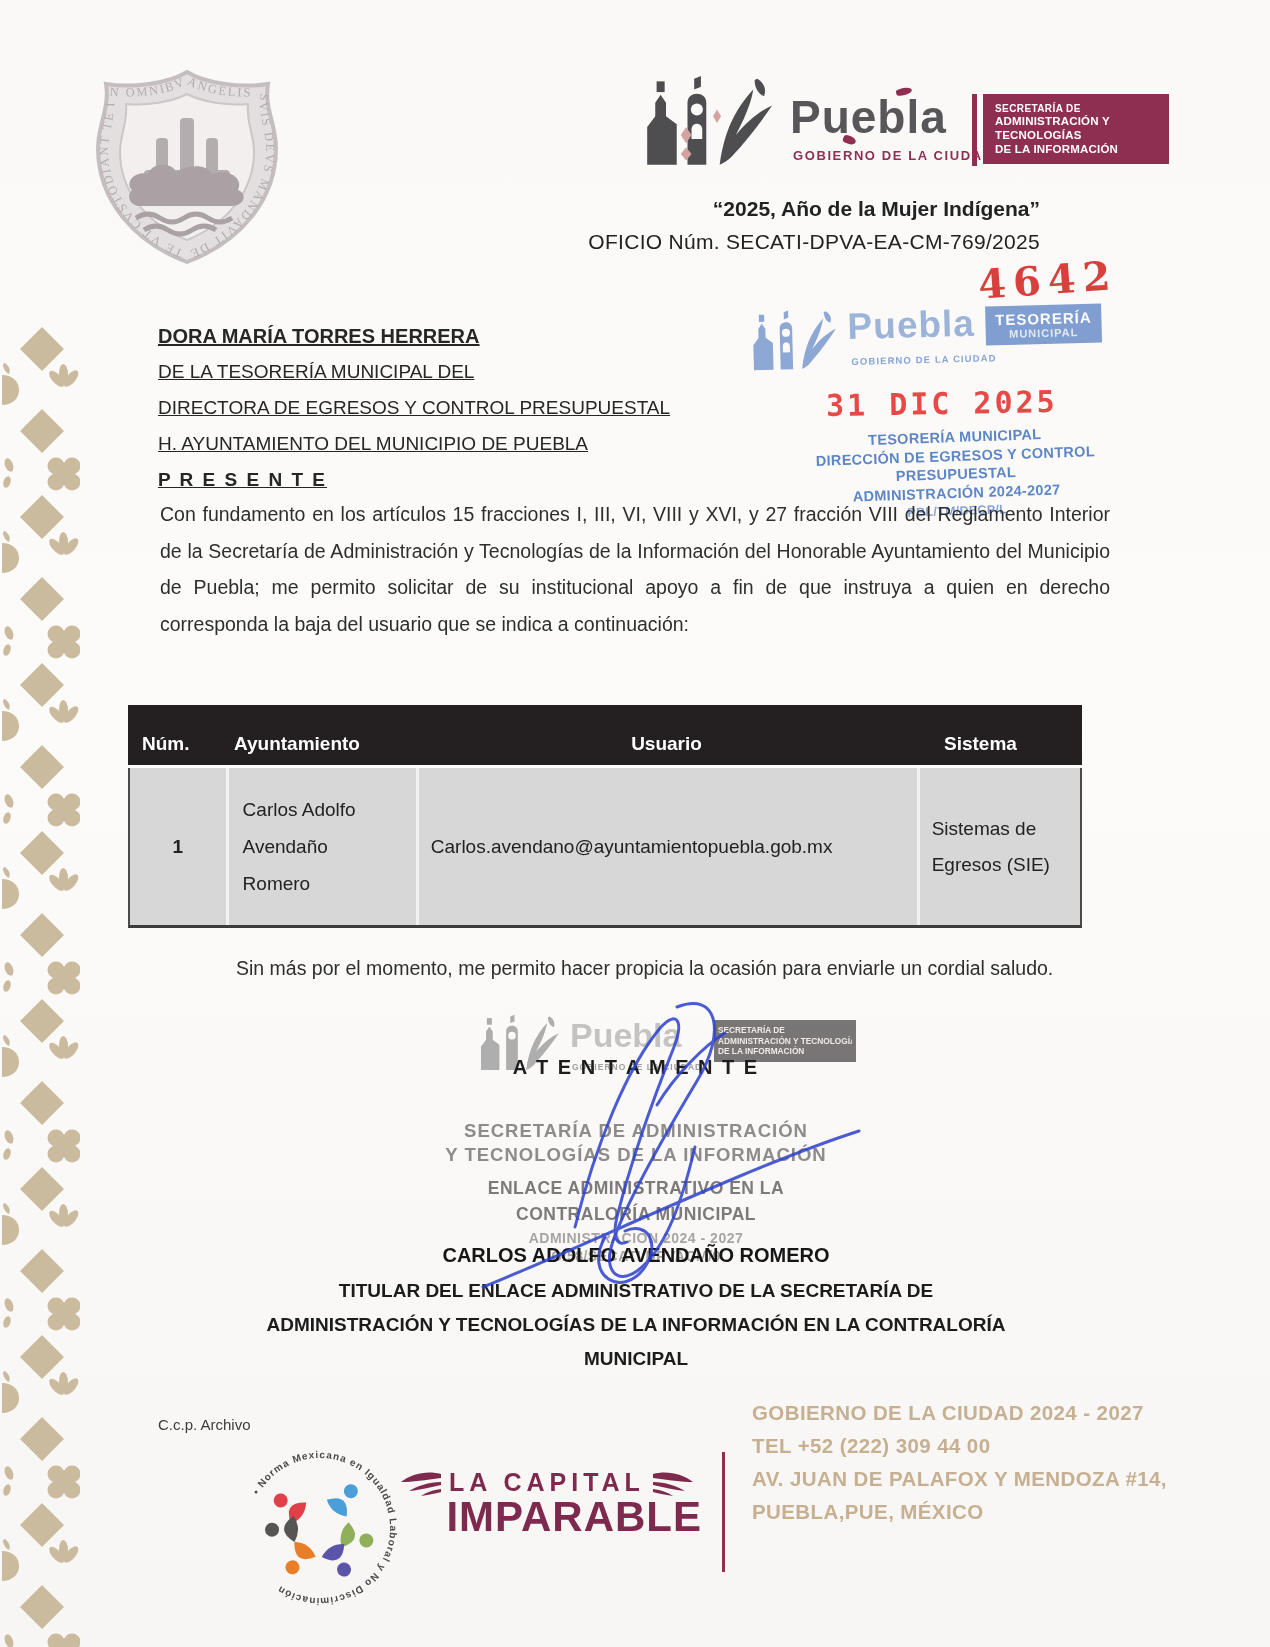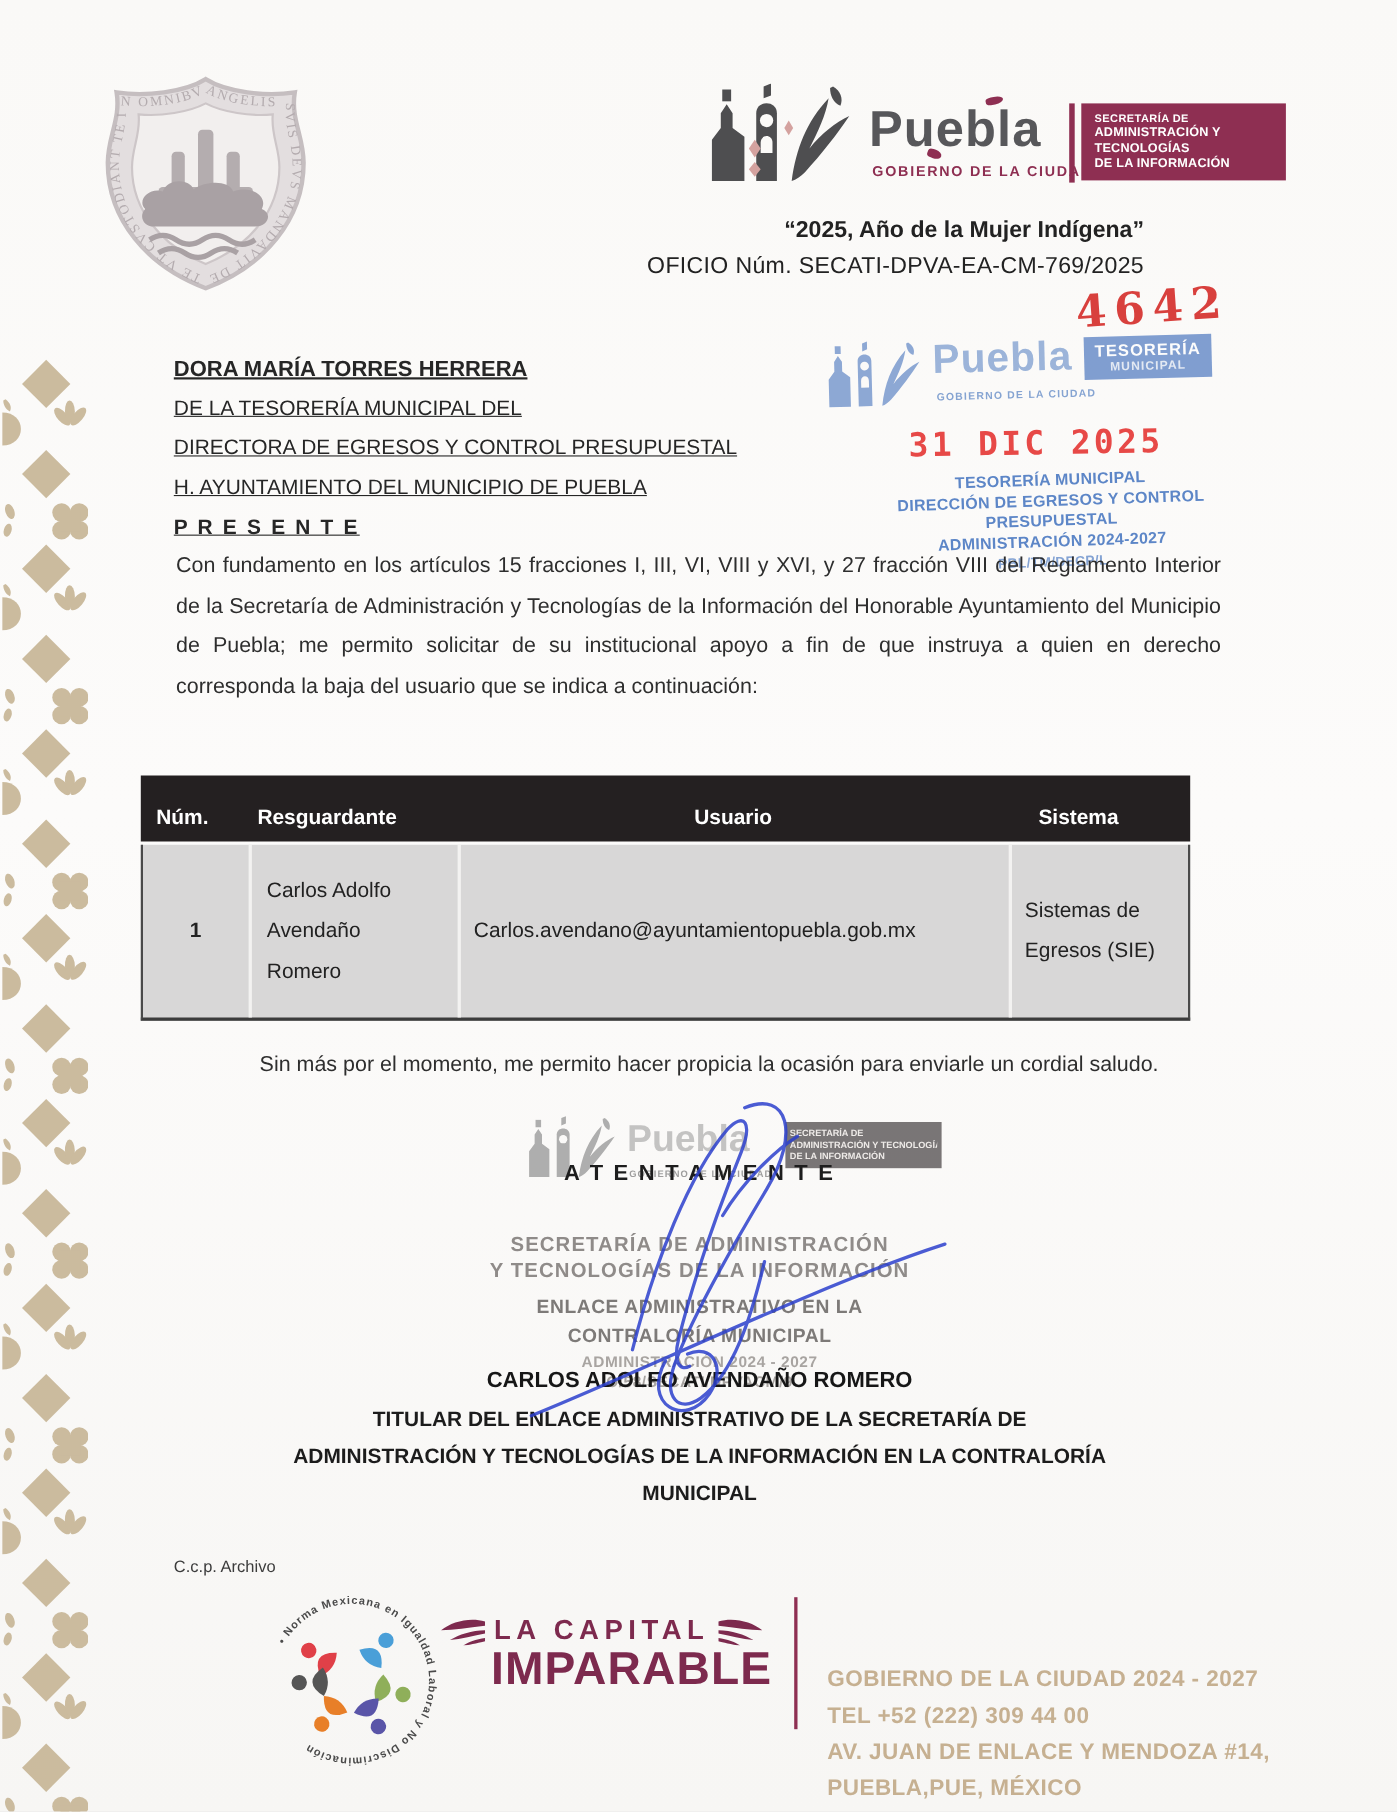--- a/index.html
+++ b/index.html
@@ -220,21 +220,21 @@
     <div>DIRECTORA DE EGRESOS Y CONTROL PRESUPUESTAL</div>
     <div>H. AYUNTAMIENTO DEL MUNICIPIO DE PUEBLA</div>
     <div class="salut">P R E S E N T E</div>
   </div>
 
   <div class="abs para" style="left:160px; top:496px;">Con fundamento en los artículos 15 fracciones I, III, VI, VIII y XVI, y 27 fracción VIII del Reglamento Interior de la Secretaría de Administración y Tecnologías de la Información del Honorable Ayuntamiento del Municipio de Puebla; me permito solicitar de su institucional apoyo a fin de que instruya a quien en derecho corresponda la baja del usuario que se indica a continuación:</div>
 
   <div class="abs tbl" style="left:128px; top:705px;">
     <div class="tbl-head">
       <div class="c1">Núm.</div>
-      <div class="c2">Resguardante</div>
+      <div class="c2">Ayuntamiento</div>
       <div class="c3">Usuario</div>
       <div class="c4">Sistema</div>
     </div>
     <div class="tbl-row">
       <div class="c1">1</div>
       <div class="c2">
           <span>Carlos Adolfo Avendaño Romero</span>
         </div>
       <div class="c3">Carlos.avendano@ayuntamientopuebla.gob.mx</div>
       <div class="c4">
@@ -354,20 +354,20 @@
             <path d="M42 4 C28 0 12 4 2 12 C14 12 26 10 42 8 Z"></path>
             <path d="M42 12 C30 12 18 16 10 21 C20 20 32 17 42 15 Z"></path>
             <path d="M42 19 C34 20 26 23 22 26 C30 25 38 23 42 22 Z"></path>
           </g>
       </svg>
     </div>
     <div class="t2">IMPARABLE</div>
   </div>
 
   <div class="abs divider" style="left:722px; top:1452px; height:120px;"></div>
-  <div class="abs contact" style="left:752px; top:1510px;">
+  <div class="abs contact" style="left:752px; top:1396px;">
     <div>GOBIERNO DE LA CIUDAD 2024 - 2027</div>
     <div>TEL +52 (222) 309 44 00</div>
-    <div>AV. JUAN DE ENLACE Y MENDOZA #14,</div>
+    <div>AV. JUAN DE PALAFOX Y MENDOZA #14,</div>
     <div>PUEBLA,PUE, MÉXICO</div>
   </div>
 
 </div>
 
 </body></html>

